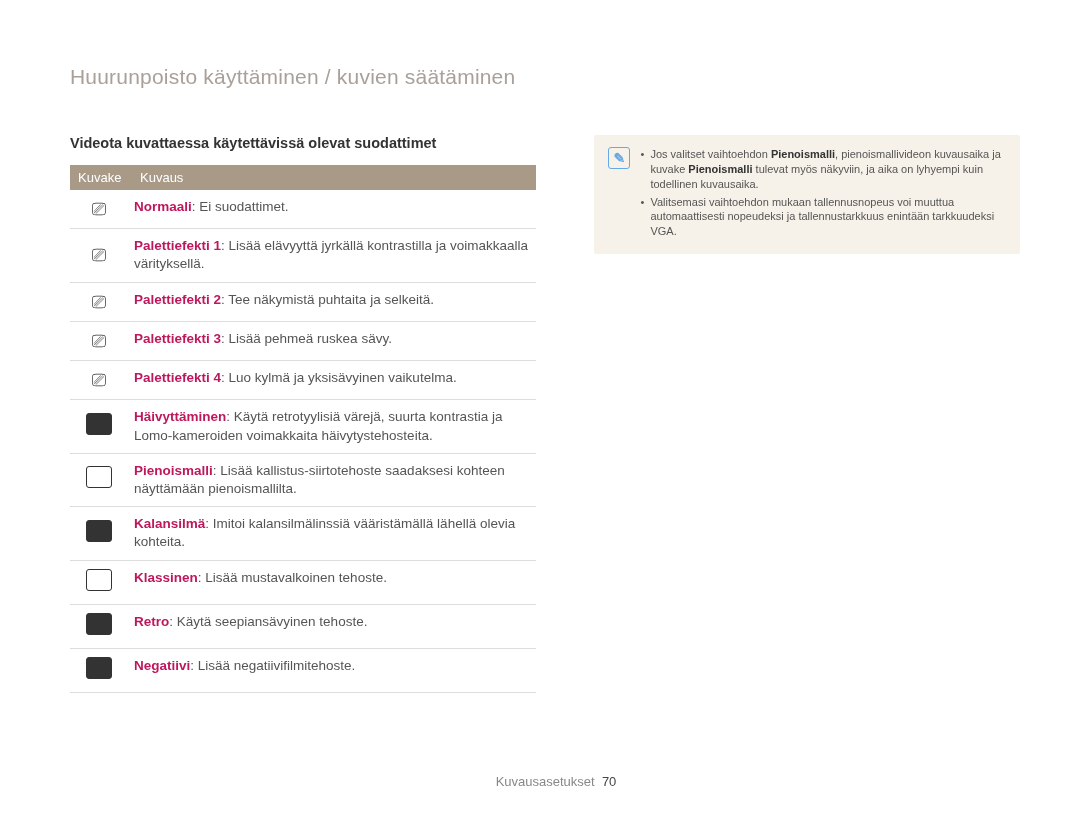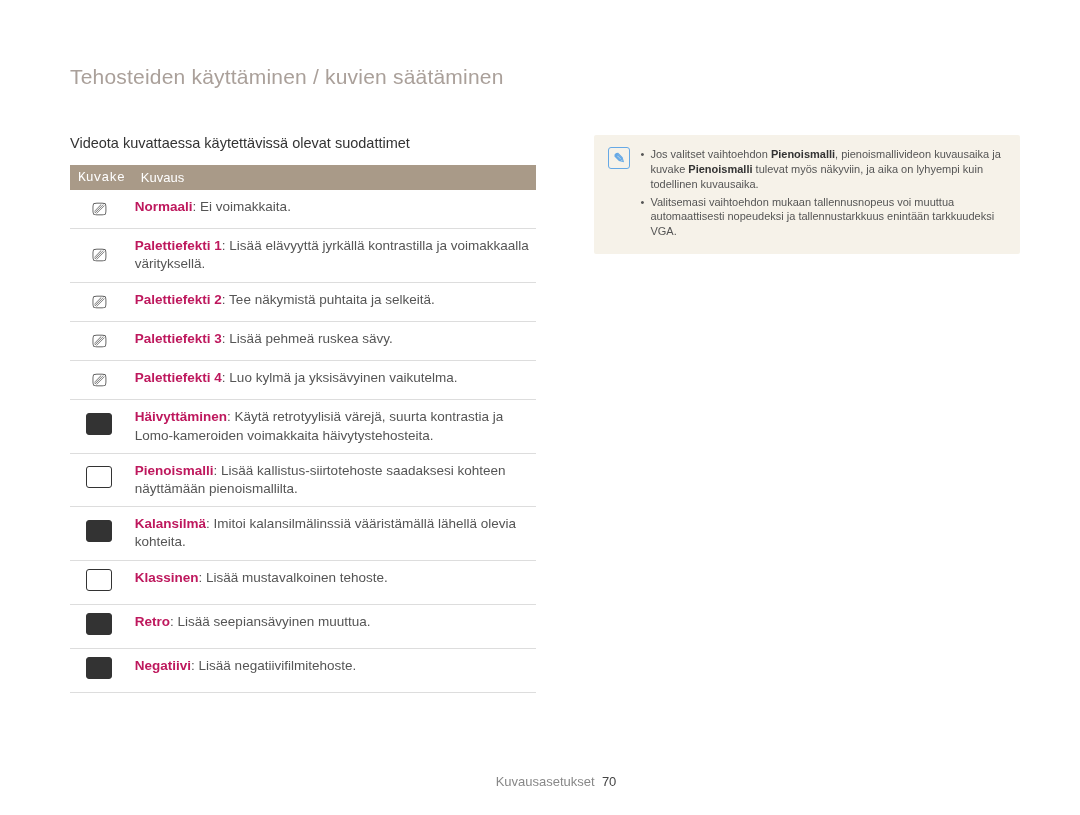--- a/index.html
+++ b/index.html
@@ -20,37 +20,37 @@
   }
   .columns {
     display: flex;
     gap: 58px;
   }
   .left-col {
     width: 480px;
   }
   .section-title {
     font-size: 14.5px;
-    font-weight: normal;
+    font-weight: bold;
     color: #333;
     margin-bottom: 14px;
   }
   table.filter-table {
     width: 100%;
     border-collapse: collapse;
   }
   .filter-table thead th {
     background: #a99a88;
     color: #fff;
     font-weight: 400;
     font-size: 13px;
     text-align: left;
     padding: 5px 8px 5px 8px;
   }
-  .filter-table thead th:first-child { width: 62px; font-family: Liberation Mono, monospace; }
+  .filter-table thead th:first-child { width: 62px; }
   .filter-table tbody td {
     border-bottom: 1px solid #ddd;
     padding: 8px 6px 8px 2px;
     font-size: 13.5px;
     color: #555;
     vertical-align: top;
     line-height: 1.35;
   }
   .filter-table tbody td.icon-cell {
     text-align: center;
@@ -133,36 +133,36 @@
     width: 100%;
     text-align: center;
     font-size: 13px;
     color: #888;
   }
   .footer .pnum { color: #444; }
 </style>
 </head>
 <body>
 
-<div class="page-title">Tehosteiden käyttäminen / kuvien säätäminen</div>
+<div class="page-title">Huurunpoisto käyttäminen / kuvien säätäminen</div>
 
 <div class="columns">
   <div class="left-col">
     <div class="section-title">Videota kuvattaessa käytettävissä olevat suodattimet</div>
     <table class="filter-table">
       <thead>
         <tr>
           <th>Kuvake</th>
           <th>Kuvaus</th>
         </tr>
       </thead>
       <tbody id="table-body">
           <tr>
             <td class="icon-cell"><span class="icon-plain">⎚</span></td>
-            <td><b>Normaali</b><span>: Ei voimakkaita.</span></td>
+            <td><b>Normaali</b><span>: Ei suodattimet.</span></td>
           </tr>
           <tr>
             <td class="icon-cell"><span class="icon-plain">⎚</span></td>
             <td><b>Palettiefekti 1</b><span>: Lisää elävyyttä jyrkällä kontrastilla ja voimakkaalla värityksellä.</span></td>
           </tr>
           <tr>
             <td class="icon-cell"><span class="icon-plain">⎚</span></td>
             <td><b>Palettiefekti 2</b><span>: Tee näkymistä puhtaita ja selkeitä.</span></td>
           </tr>
           <tr>
@@ -184,21 +184,21 @@
           <tr>
             <td class="icon-cell"><span class="icon-box-dark"></span></td>
             <td><b>Kalansilmä</b><span>: Imitoi kalansilmälinssiä vääristämällä lähellä olevia kohteita.</span></td>
           </tr>
           <tr>
             <td class="icon-cell"><span class="icon-placeholder"></span></td>
             <td><b>Klassinen</b><span>: Lisää mustavalkoinen tehoste.</span></td>
           </tr>
           <tr>
             <td class="icon-cell"><span class="icon-box-dark"></span></td>
-            <td><b>Retro</b><span>: Lisää seepiansävyinen muuttua.</span></td>
+            <td><b>Retro</b><span>: Käytä seepiansävyinen tehoste.</span></td>
           </tr>
           <tr>
             <td class="icon-cell"><span class="icon-box-dark"></span></td>
             <td><b>Negatiivi</b><span>: Lisää negatiivifilmitehoste.</span></td>
           </tr>
         </tbody>
     </table>
   </div>
 
   <div class="right-col">

